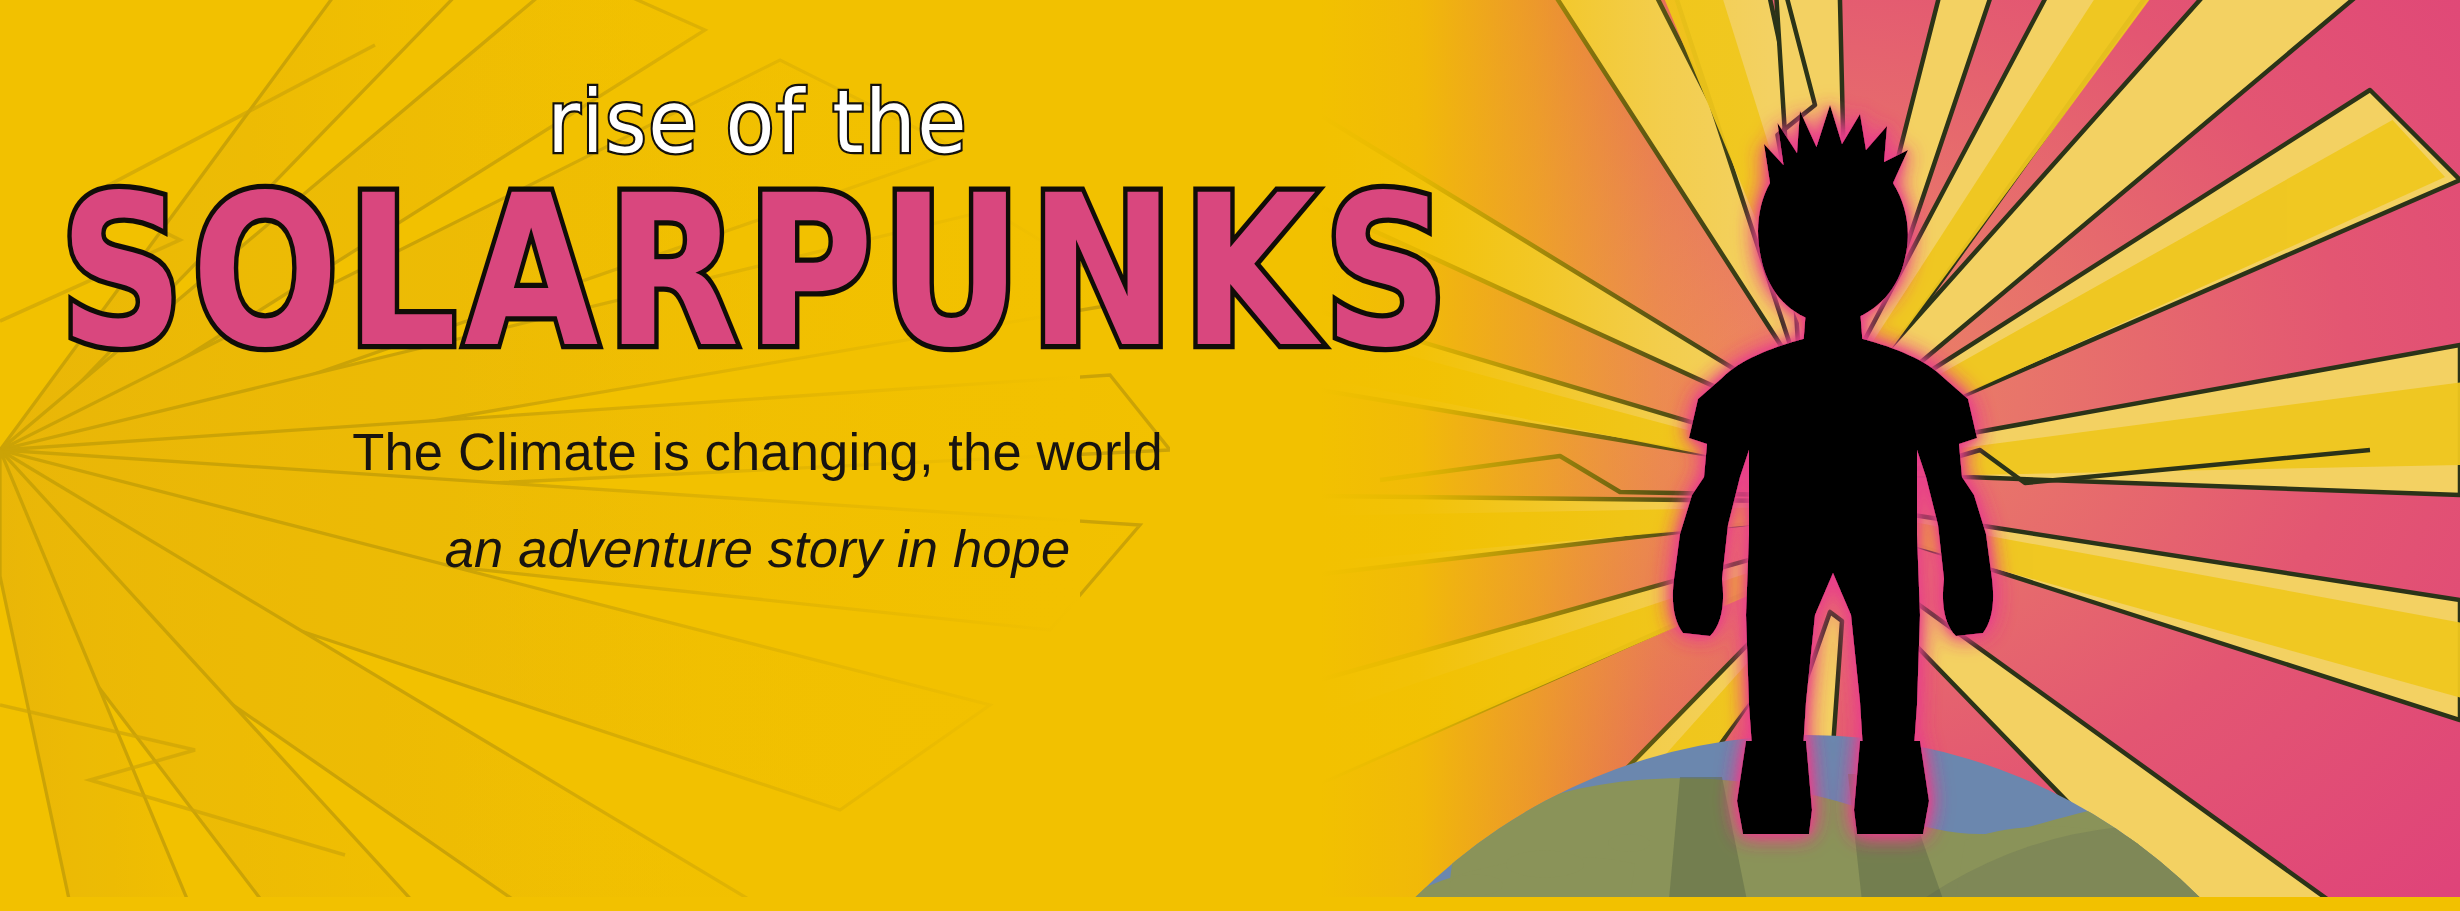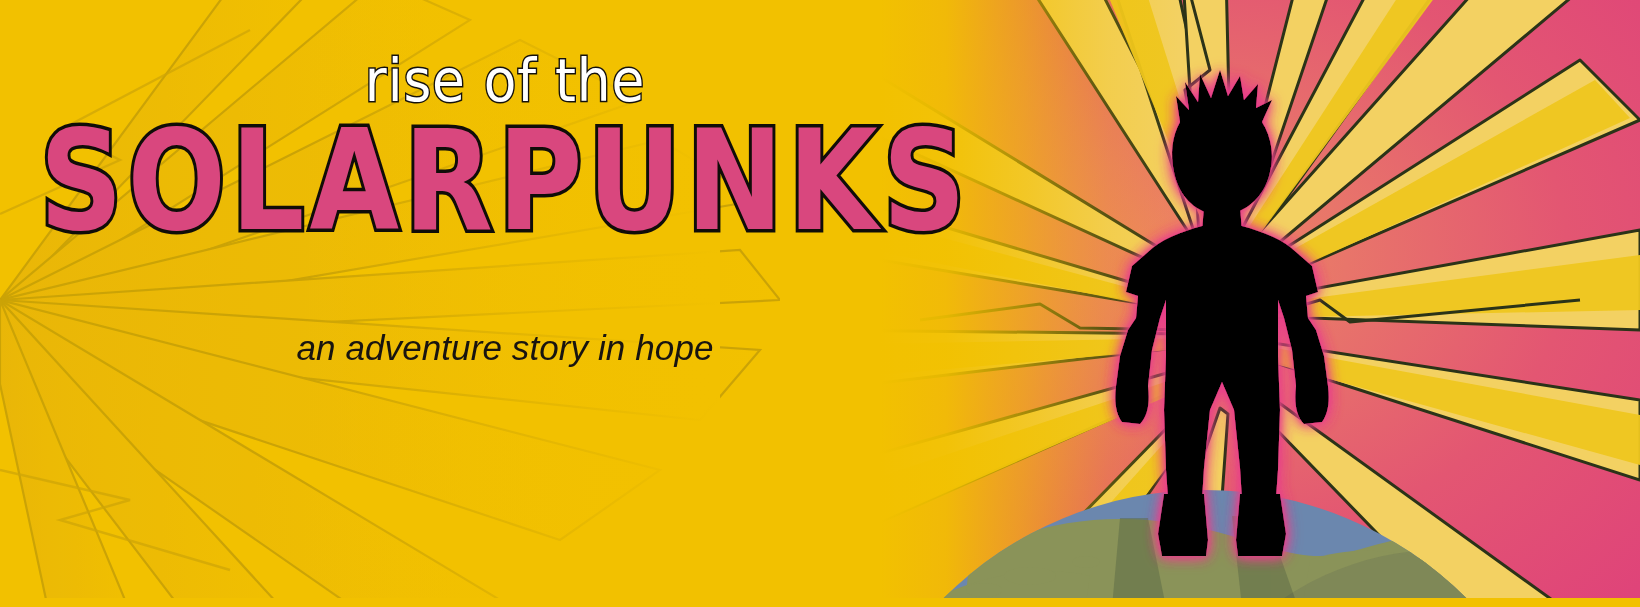--- a/index.html
+++ b/index.html
@@ -82,21 +82,21 @@
     margin-top:52px;
     font-size:35px;
     font-weight:400;
     color:#181410;
     line-height:1.30;
     letter-spacing:.1px;
   }
   .tagline .ital{
     display:block;
     font-style:italic;
-    margin-top:1px;
+    margin-top:20px;
   }
 
   
   .globe-wrap{
     position:absolute; left:880px; top:0; width:760px; height:607px;
     overflow:hidden; pointer-events:none;
   }
   .globe-wrap svg{ position:absolute; left:0; top:0; width:100%; height:100%; }
 
   
@@ -272,18 +272,18 @@
         <path d="M284,494 L324,494 L328,540 L326,556 L282,556 L278,534 Z"></path>
         <path d="M360,494 L400,494 L406,534 L402,556 L358,556 L356,540 Z"></path>
       </g>
     </svg>
   </div>
 
   <div class="text-block">
     <div class="rise">rise of the</div>
     <div class="solarpunks">SOLARPUNKS</div>
     <div class="tagline">
-      <br>
+      <span>The Climate is changing, the world</span><br>
       <span class="ital">an adventure story in hope</span>
     </div>
   </div>
 
 </div>
 
 </body></html>

